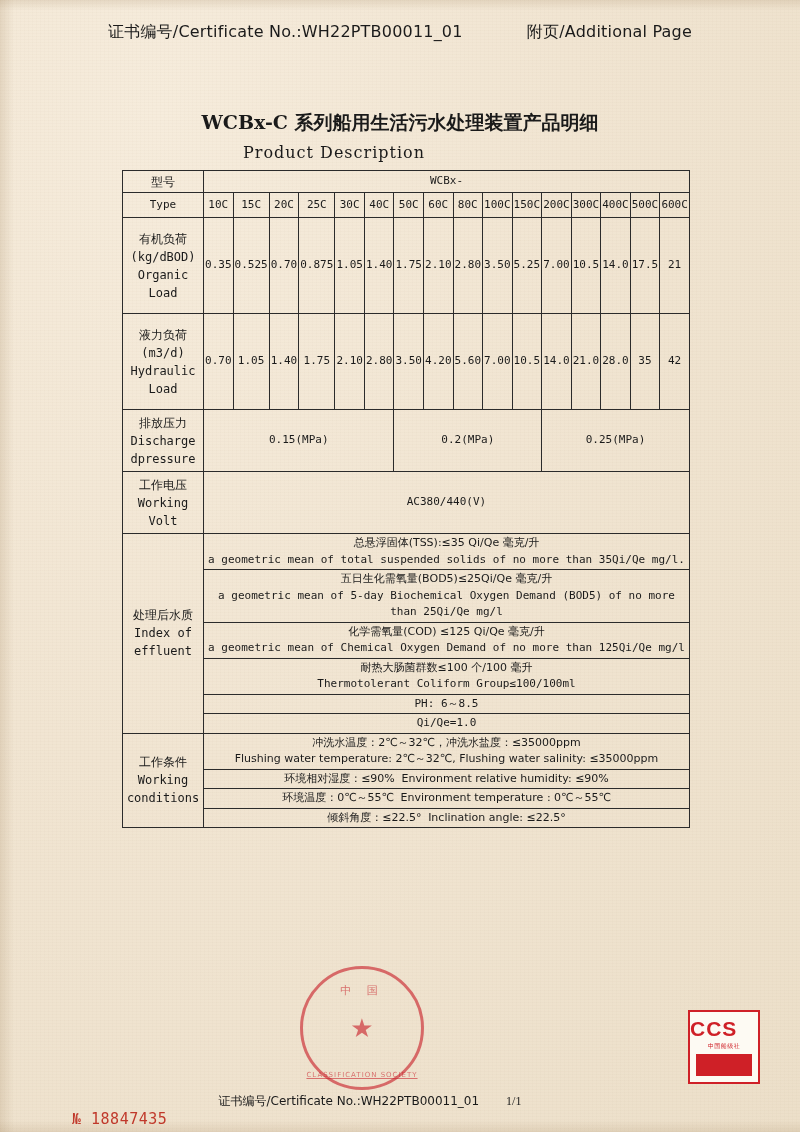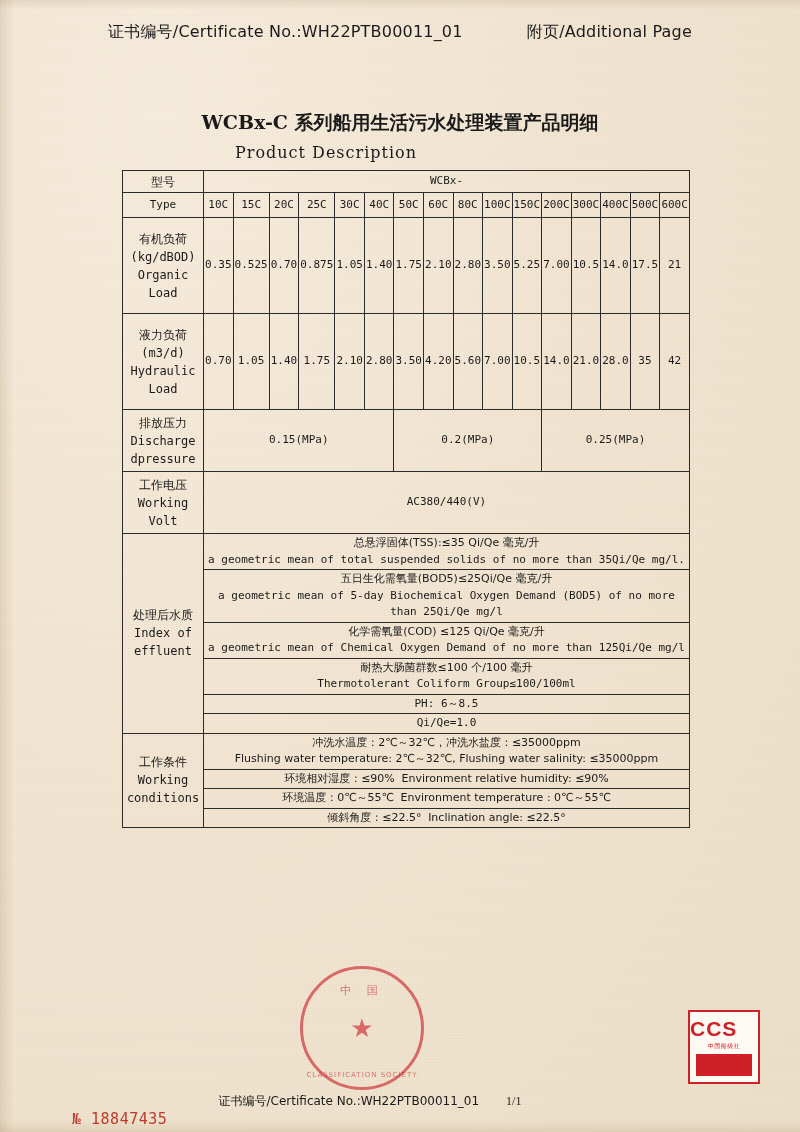--- a/index.html
+++ b/index.html
@@ -36,20 +36,21 @@
     font-size:19px;
     font-weight:bold;
     font-family:"DejaVu Serif", serif;
   }
   .title-en{
     position:absolute;top:143px;left:0;width:652px;
     text-align:center;
     font-size:16px;
     letter-spacing:1px;
     font-family:"DejaVu Serif", serif;
+    padding-left:8px;
   }
   table.main{
     position:absolute;
     top:170px;left:122px;
     width:568px;
     border-collapse:collapse;
     font-size:11px;
     font-family:"DejaVu Sans Mono", monospace;
   }
   table.main td{
@@ -120,20 +121,21 @@
   }
   .stamp .ctext{
     position:absolute;left:0;top:14px;width:100%;text-align:center;
     color:rgba(200,30,40,0.6);font-size:11px;font-family:"DejaVu Sans",sans-serif;
     letter-spacing:6px;
   }
   .stamp .btext{
     position:absolute;left:0;bottom:8px;width:100%;text-align:center;
     color:rgba(200,30,40,0.58);font-size:7px;font-family:"DejaVu Sans",sans-serif;
     letter-spacing:1px;
+    text-decoration:underline;
   }
   .edge-l{position:absolute;left:0;top:0;bottom:0;width:14px;background:linear-gradient(90deg,rgba(150,120,80,.18),transparent);}
   .edge-t{position:absolute;left:0;top:0;right:0;height:10px;background:linear-gradient(180deg,rgba(150,120,80,.16),transparent);}
   .edge-b{position:absolute;left:0;bottom:0;right:0;height:12px;background:linear-gradient(0deg,rgba(150,120,80,.16),transparent);}
 </style>
 </head>
 <body>
 
 <div class="page">
   <div class="noise"></div>

